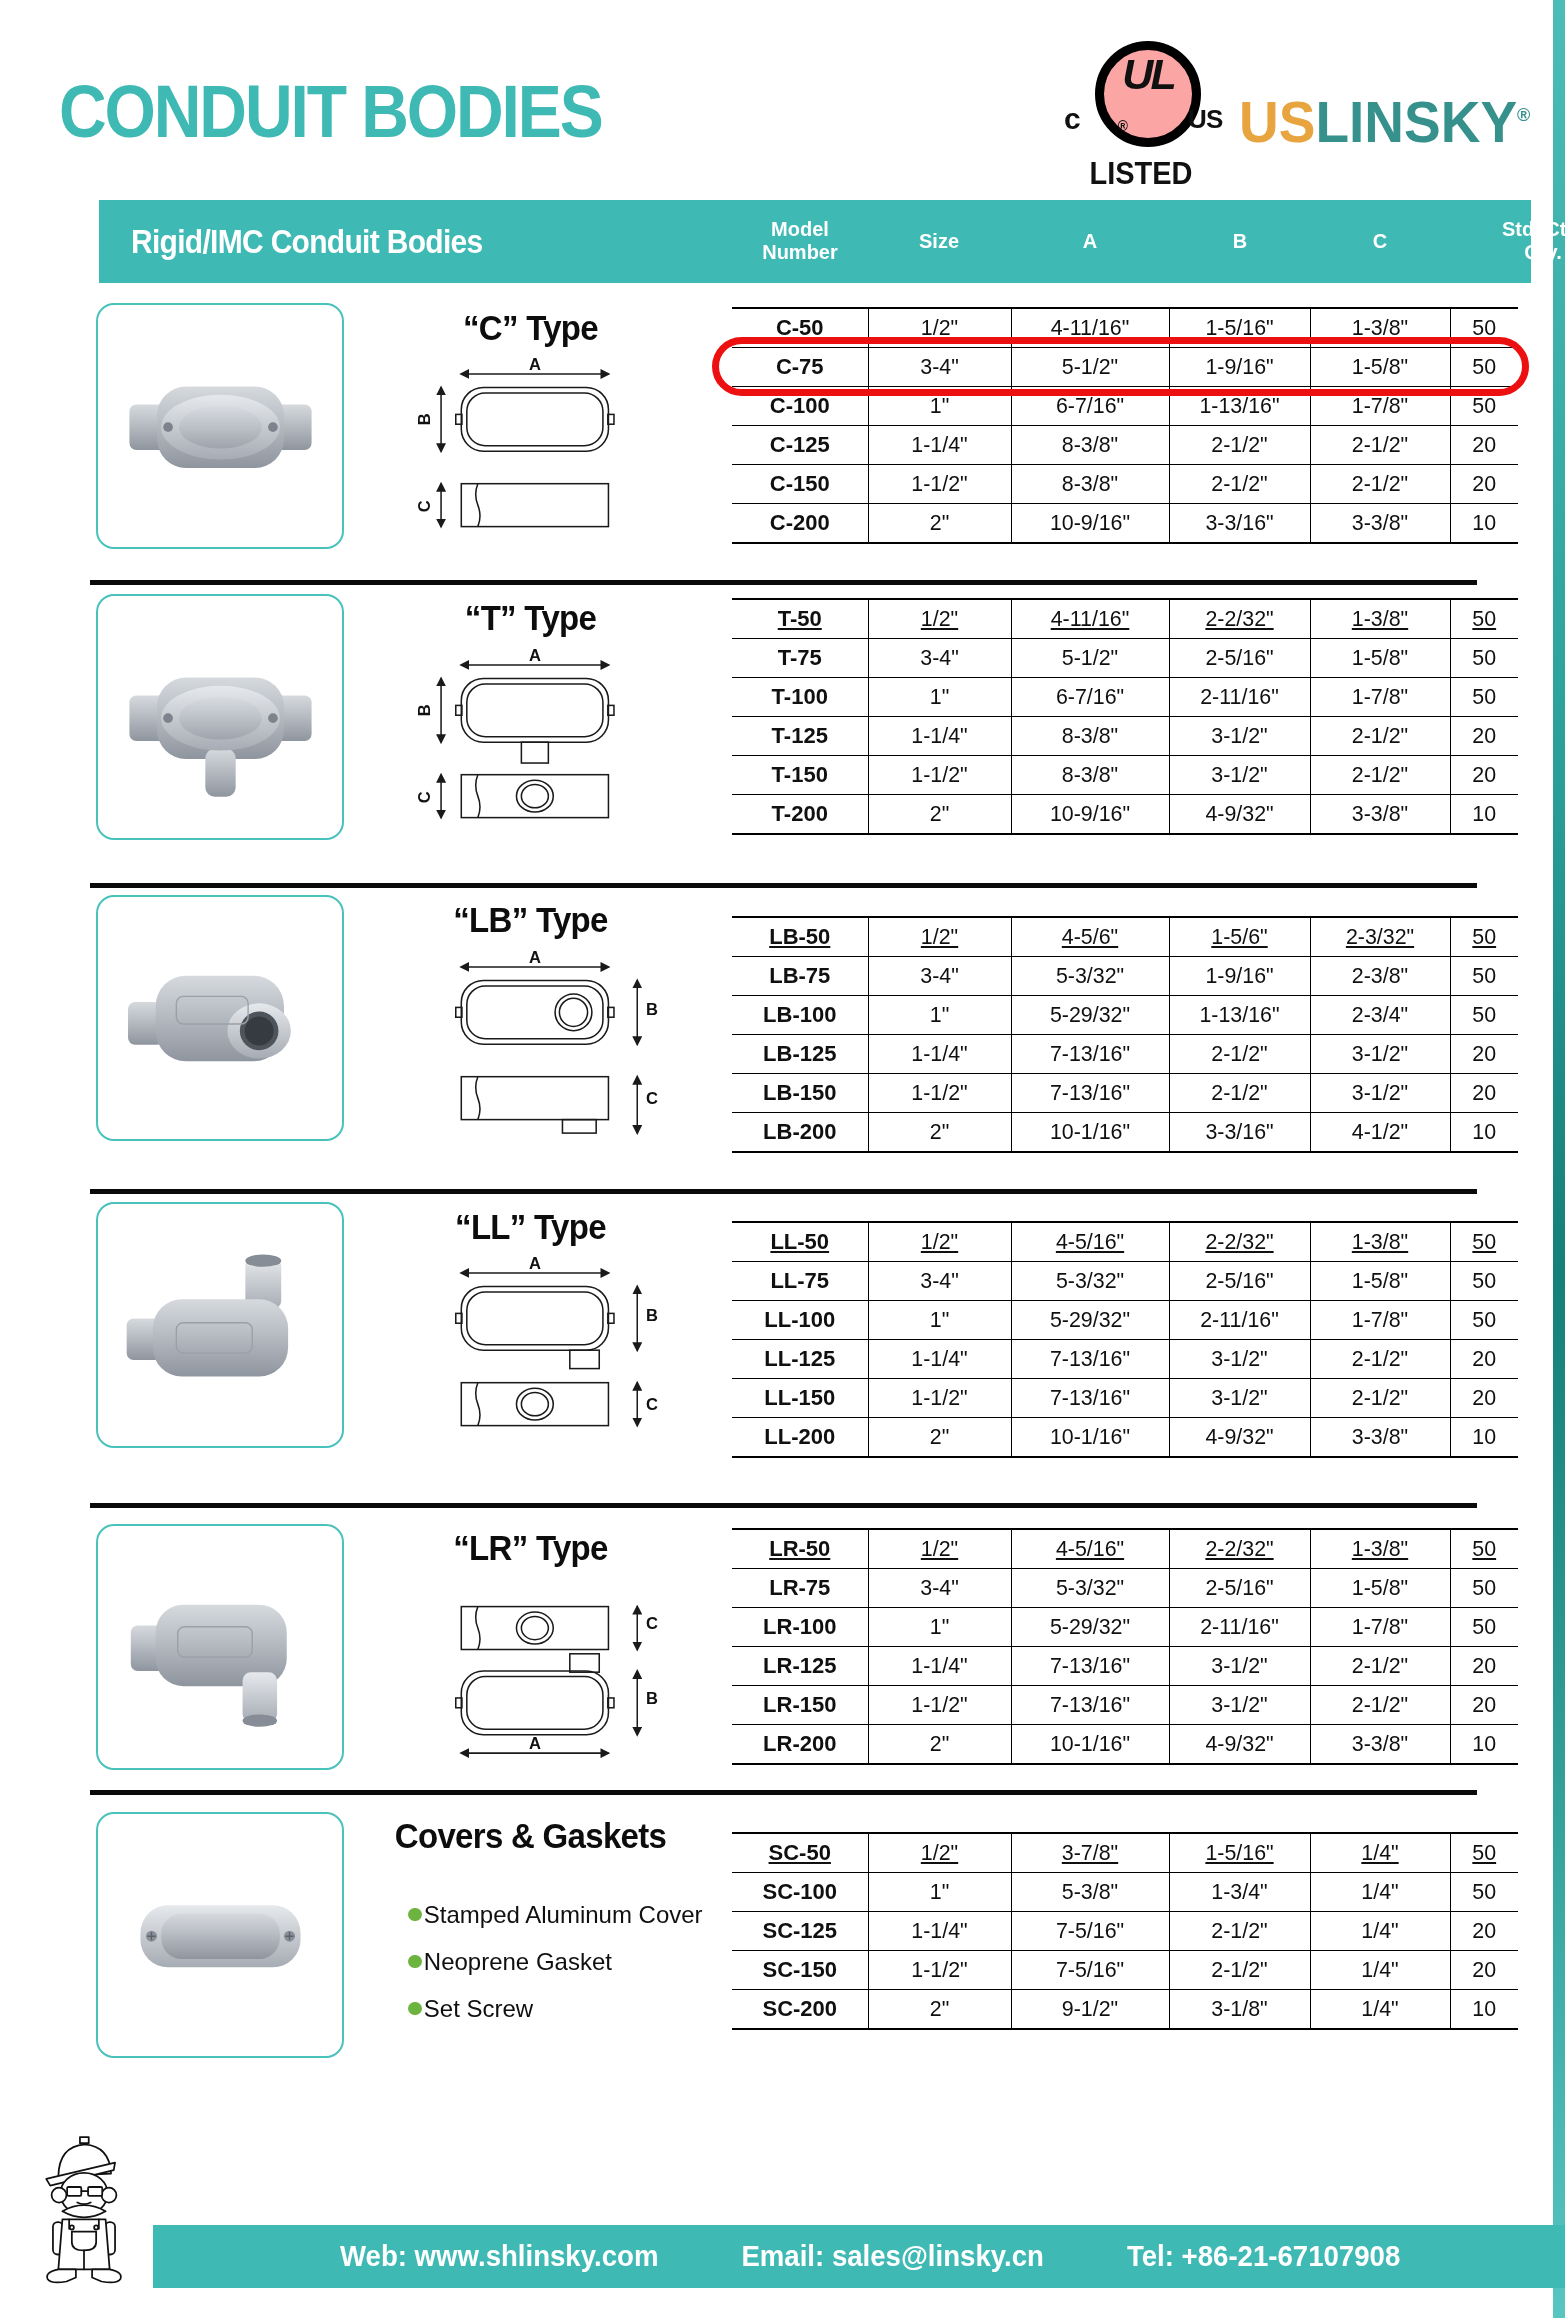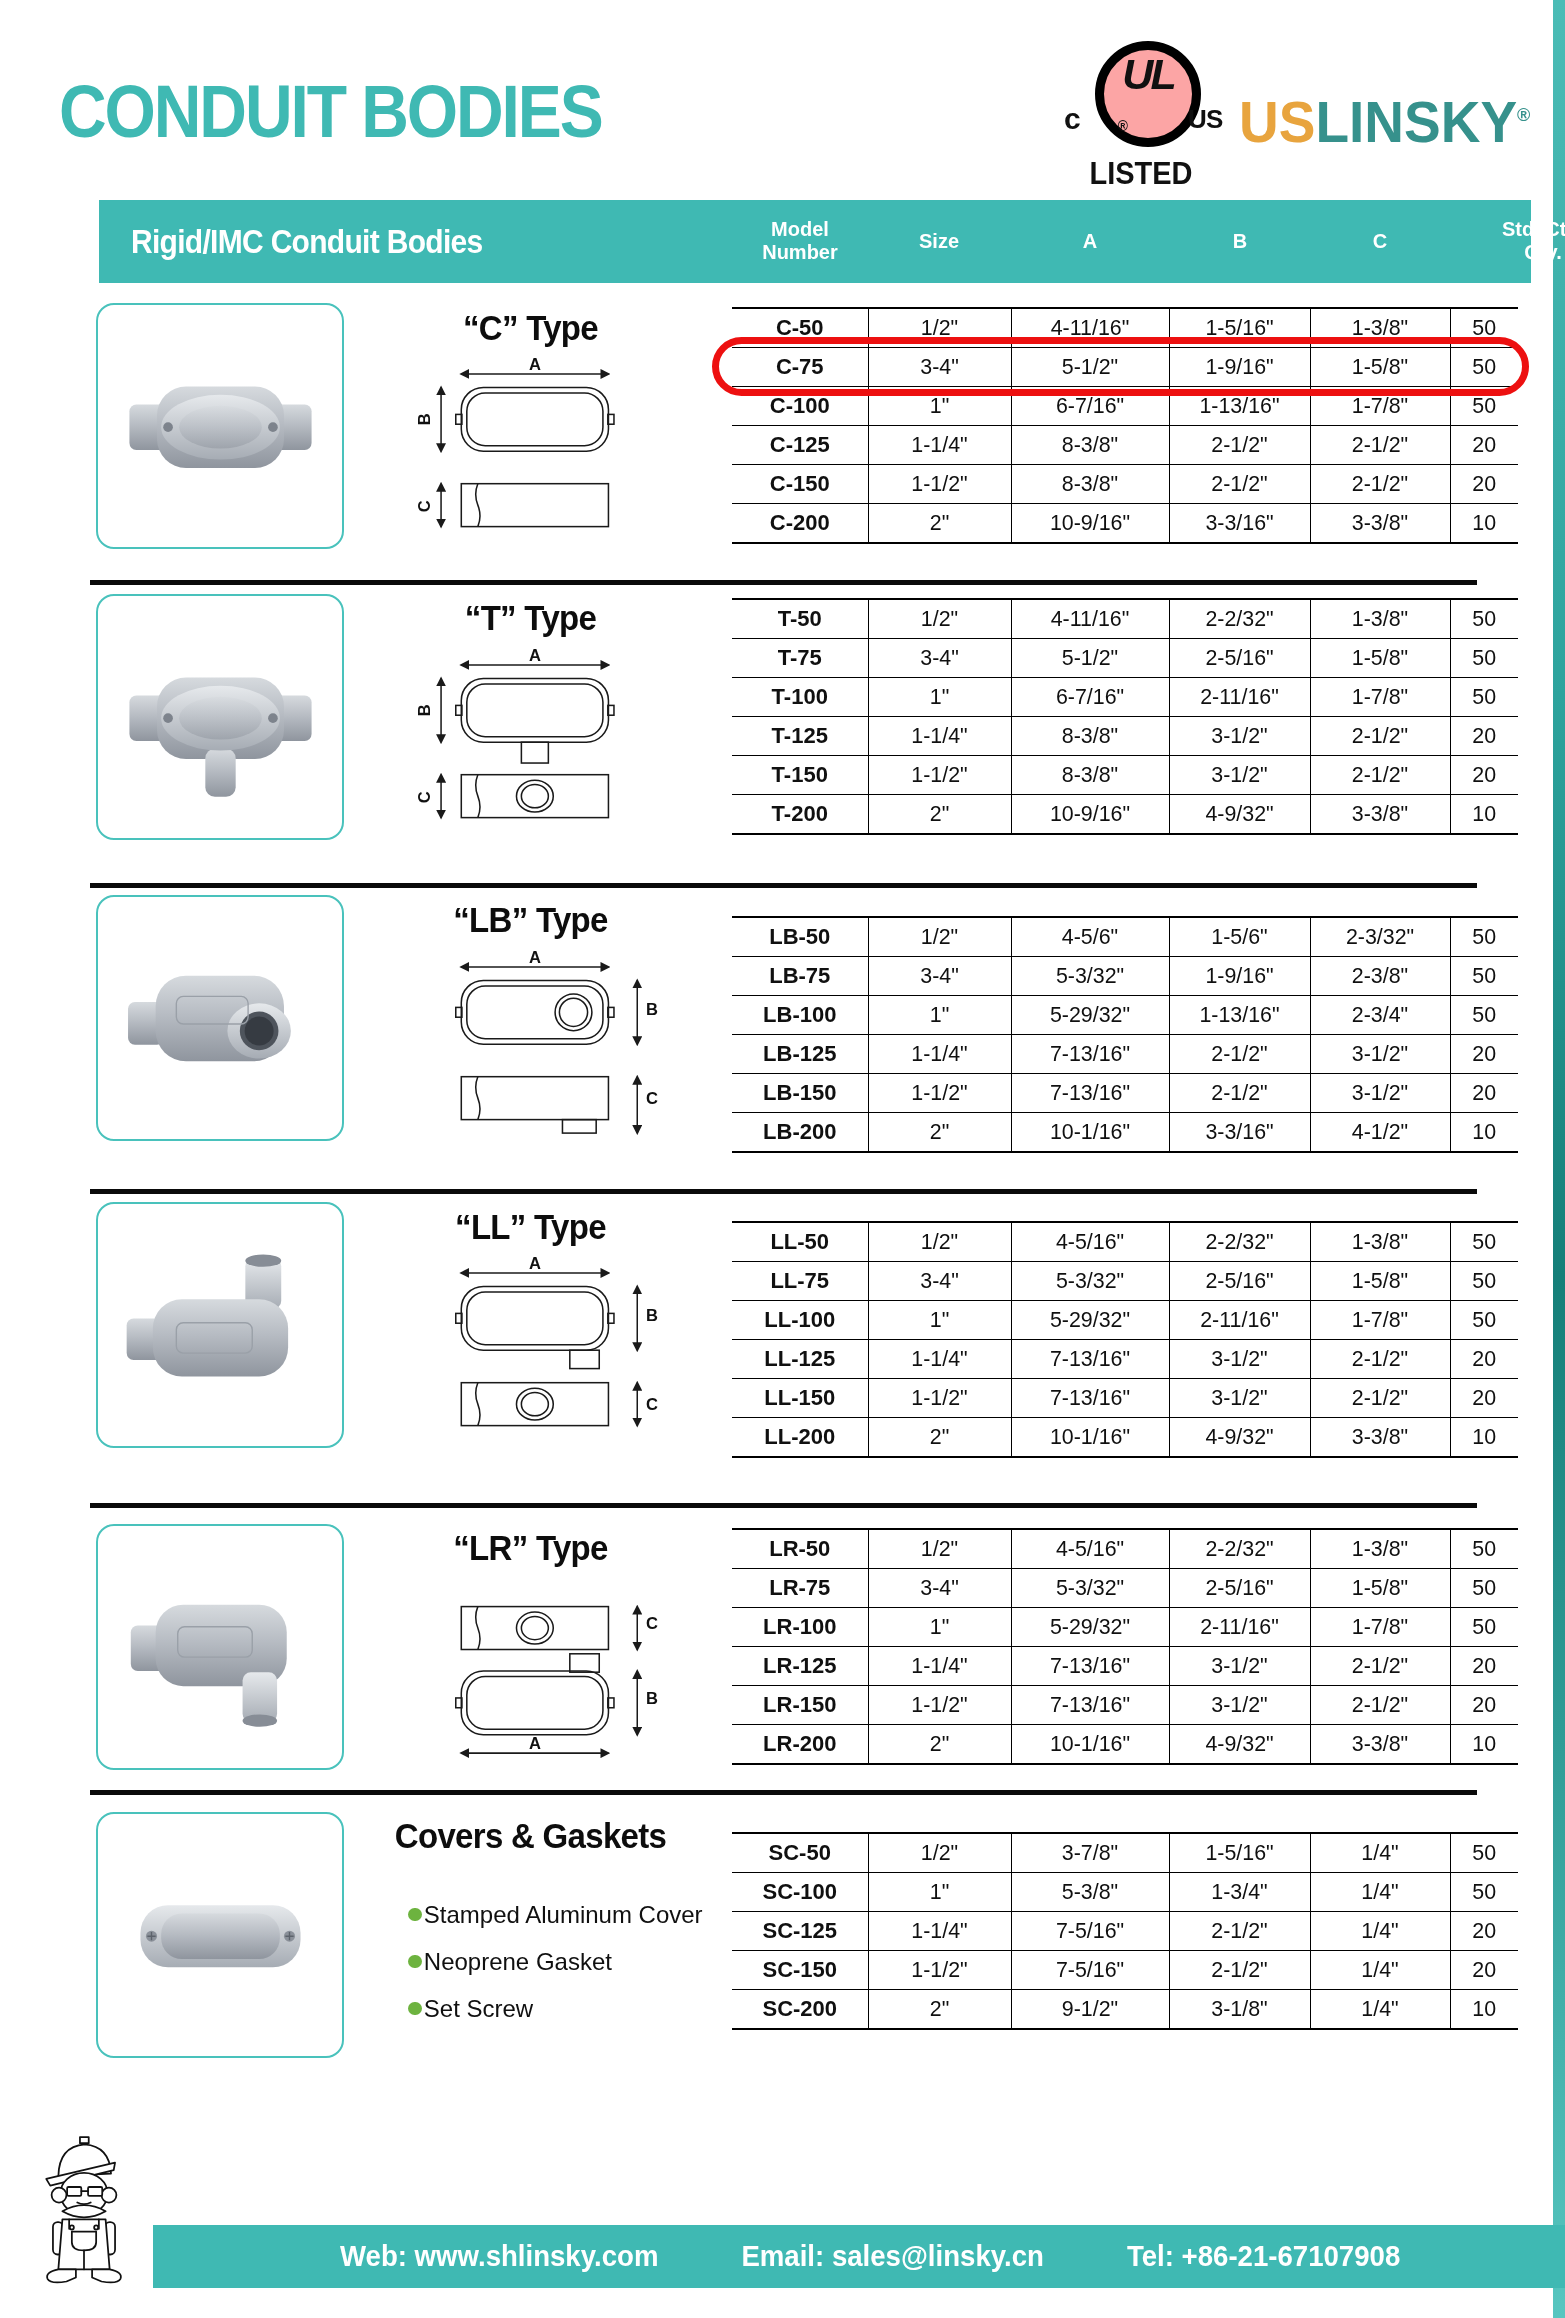--- a/index.html
+++ b/index.html
@@ -39,21 +39,21 @@
   .photo svg{width:100%;height:100%;}
   .sec-title{position:absolute;left:317px;width:427px;margin:0;text-align:center;font-size:33px;
     font-weight:900;color:#0d0d0d;letter-spacing:-0.7px;transform:scaleY(1.05);white-space:nowrap;}
   .drawing{position:absolute;left:393px;width:296px;height:187px;}
   .drawing svg{width:100%;height:100%;}
   .divider{position:absolute;left:90px;width:1387px;height:4.8px;background:#0a0a0a;}
   
   .spec{position:absolute;left:732px;width:785px;border-collapse:collapse;table-layout:fixed;}
   .spec td{height:38px;text-align:center;vertical-align:middle;font-size:21.4px;color:#101010;
     border-top:1.4px solid #000;padding:0;}
-  .spec tr:first-child td{border-top:2.8px solid #000;}
+  .spec tr:first-child td{border-top:2.8px solid #000;text-decoration:underline;}
   .spec tr:last-child td{border-bottom:2.8px solid #000;}
   .spec td + td{border-left:1.4px solid #000;}
   .spec td:first-child{font-weight:700;font-size:22px;}
   
   .highlight-oval{position:absolute;left:712px;top:337px;width:817px;height:59px;
     border:7.6px solid #ed1010;border-radius:33px;box-sizing:border-box;}
   
   .bullets{position:absolute;left:408px;top:1891px;margin:0;padding:0;list-style:none;}
   .bullets li{display:flex;align-items:center;gap:2px;height:47px;font-size:24px;color:#101010;}
   .bullets .dot{width:13.8px;height:13.8px;border-radius:50%;background:#6db33f;flex:0 0 13.8px;}

